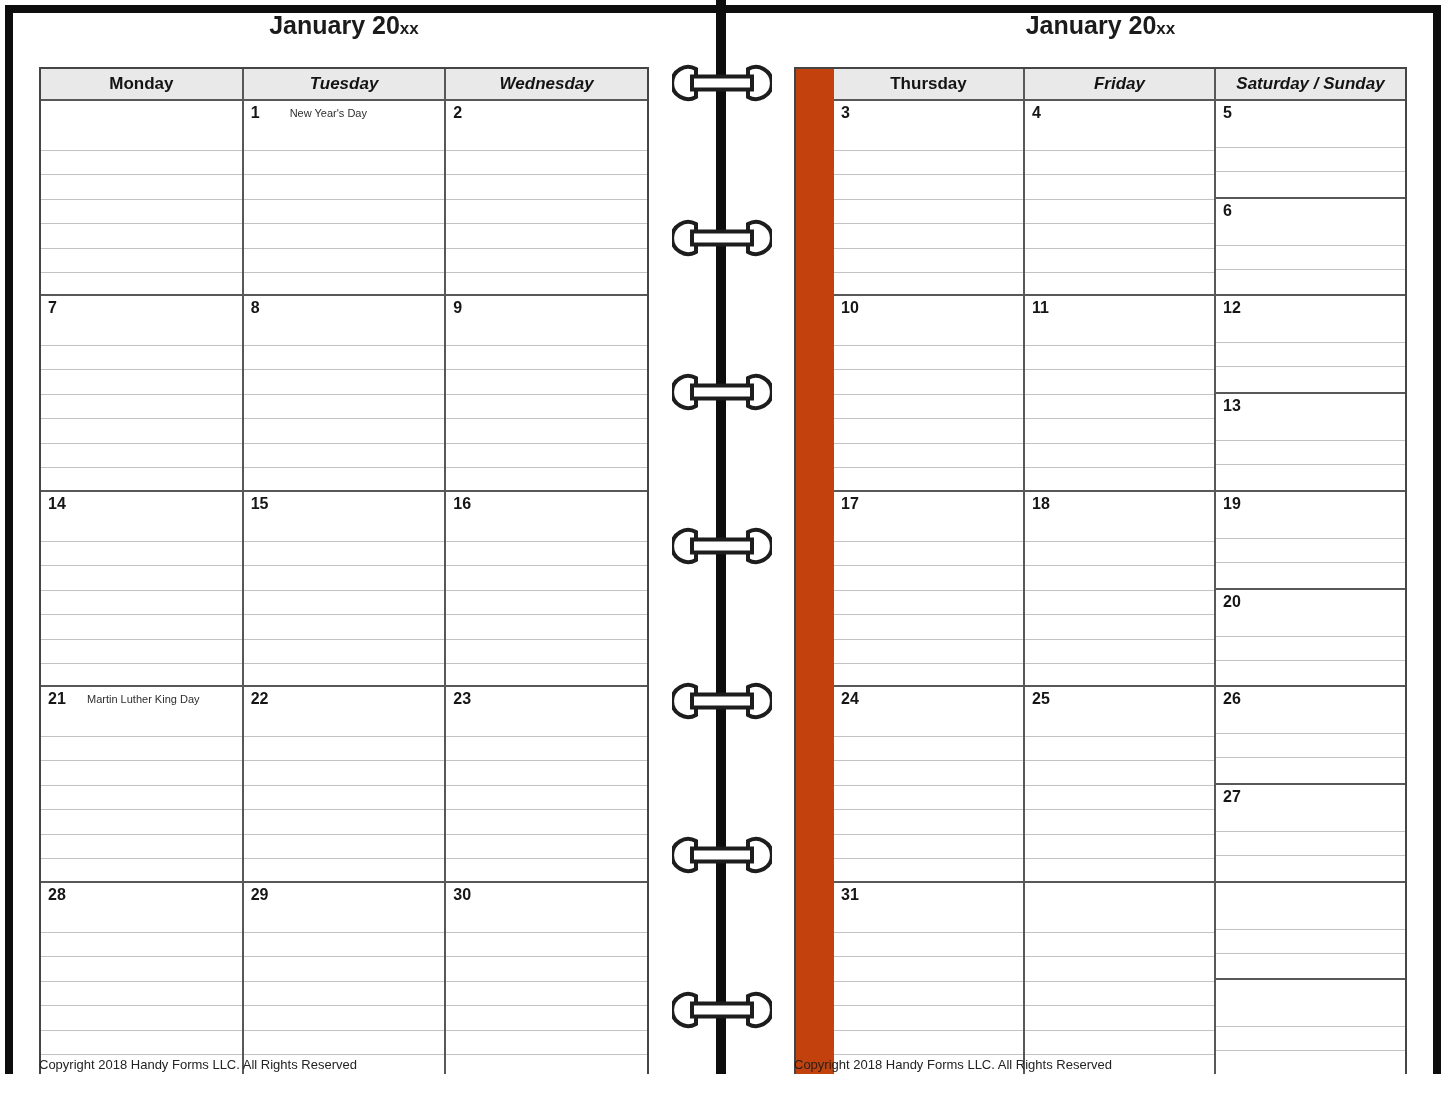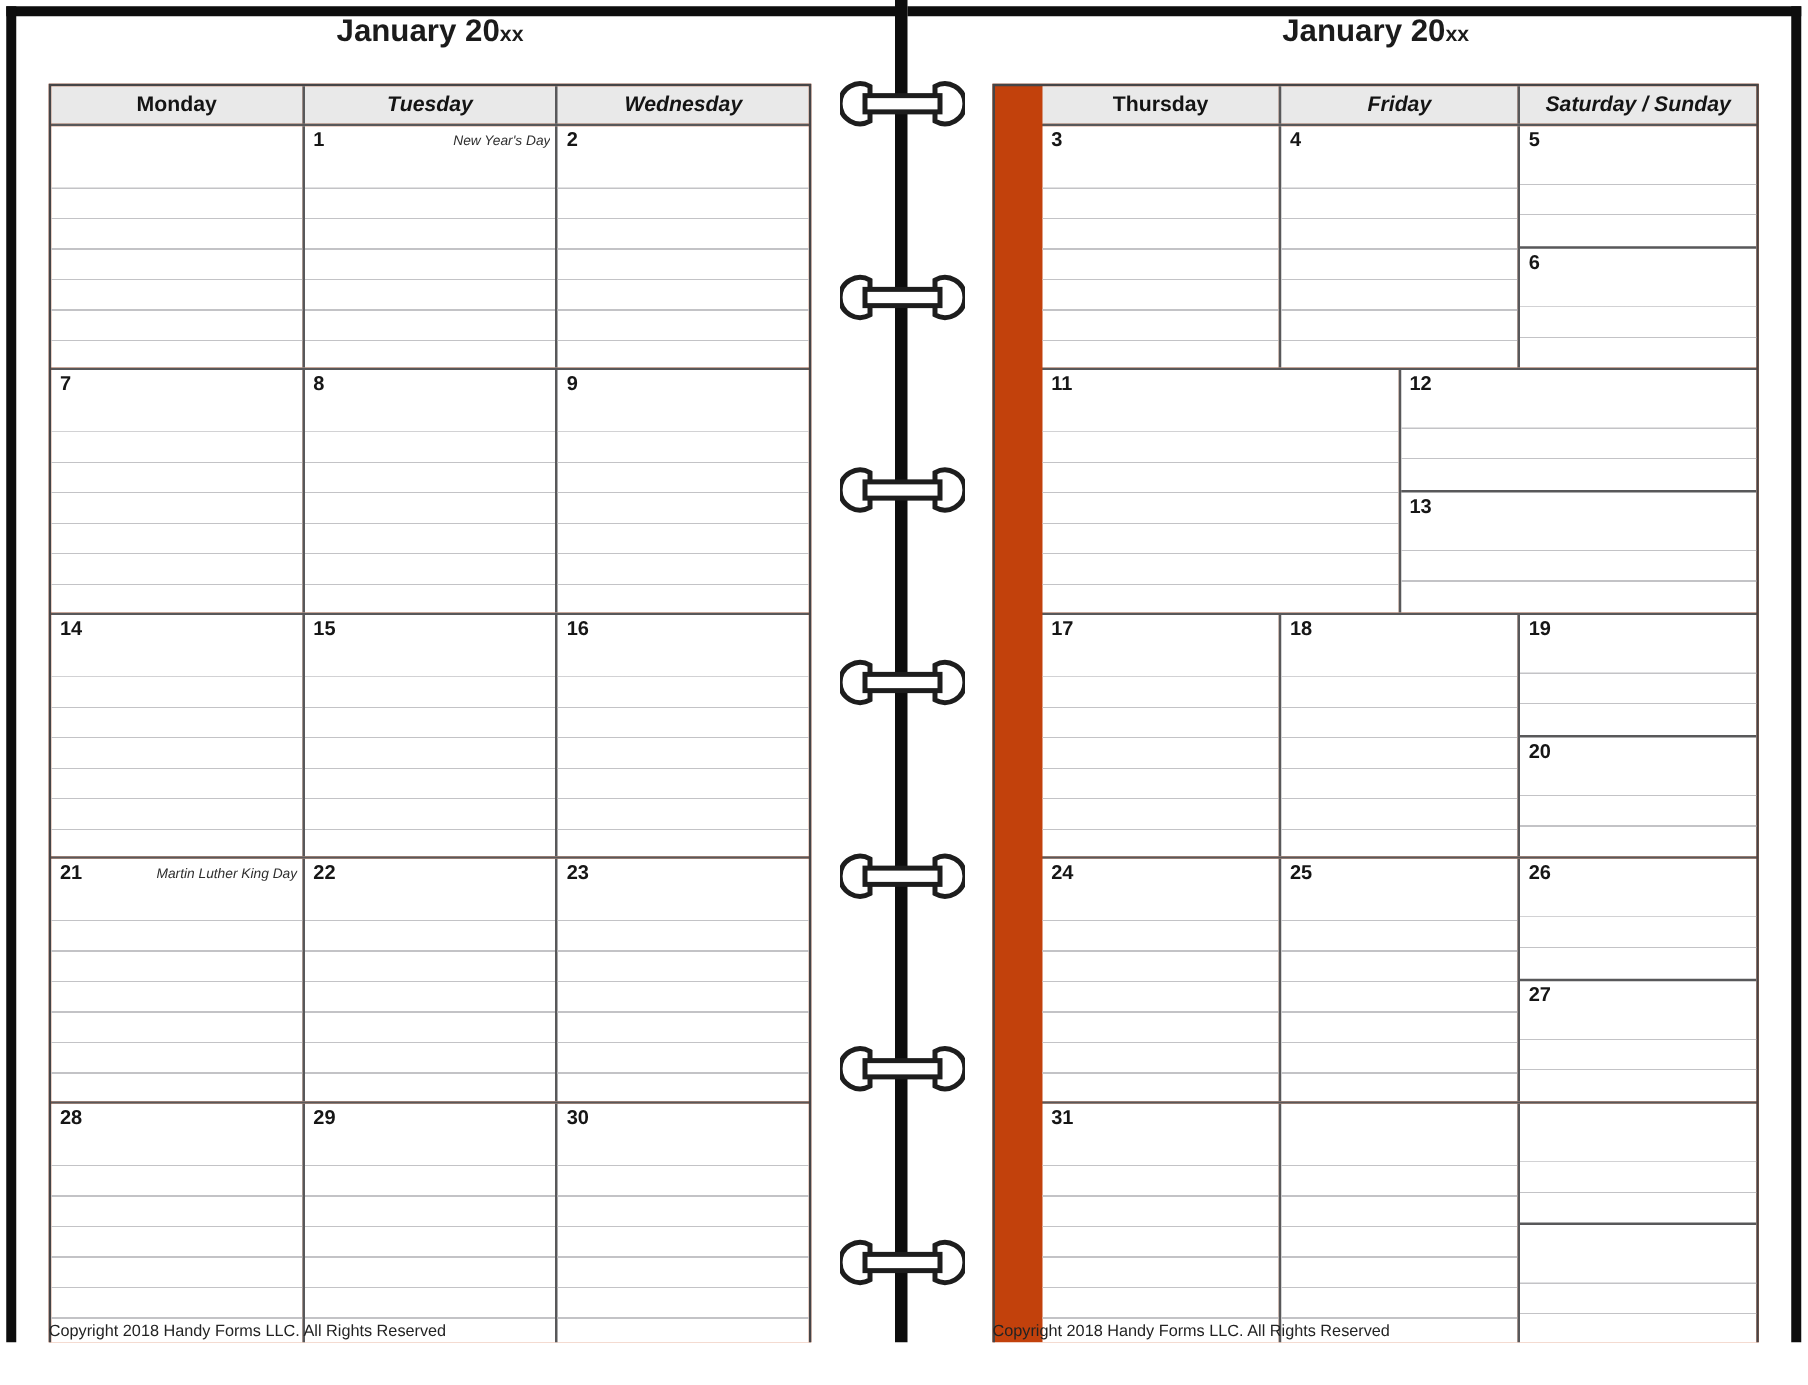--- a/index.html
+++ b/index.html
@@ -36,22 +36,22 @@
   .grid.lg{left:39px;width:610px;height:1011px;}
   .grid.rg{left:794px;width:613px;height:1011px;padding-left:38px;}
   .hrow{height:30px;display:flex;flex:0 0 30px;}
   .hcell{flex:1;display:flex;align-items:center;justify-content:center;background:var(--header-bg);
          font-weight:bold;font-size:17px;color:#141414;}
   .hcell + .hcell{border-left:2px solid var(--dark);font-style:italic;}
   .week{flex:1;display:flex;border-top:2px solid var(--dark);}
   .cell{flex:1;position:relative;background:#fff;}
   .cell + .cell{border-left:2px solid var(--dark);}
   .num{position:absolute;top:3px;left:7px;font-size:16px;font-weight:bold;color:#161616;}
-  .holiday{position:absolute;top:6px;left:46px;right:4px;text-align:right;font-size:11px;
-           font-style:italic;color:#2e2e2e;white-space:nowrap;overflow:hidden;}
+  .holiday{position:absolute;top:6px;left:46px;right:4px;text-align:left;font-size:11px;
+           color:#2e2e2e;white-space:nowrap;overflow:hidden;}
   .ruled{position:absolute;left:0;right:0;top:49px;bottom:2px;
          background:repeating-linear-gradient(to bottom,var(--light) 0,var(--light) 1px,transparent 1px,transparent 24.4px);}
   .split{display:flex;flex-direction:column;}
   .half{position:relative;flex:1;}
   .half.sun{border-top:2px solid var(--dark);}
   .ruledh{position:absolute;left:0;right:0;top:46px;height:27px;
           background:repeating-linear-gradient(to bottom,var(--light) 0,var(--light) 1px,transparent 1px,transparent 24.4px);}
   
   .footer{position:absolute;top:1057px;text-align:left;font-size:13px;color:#232323;z-index:2;}
   .footer.left{left:39px;width:610px;}
@@ -179,20 +179,24 @@
           </div>
         <div class="half sun">
             <span class="num">6</span>
             <i class="ruledh"></i>
           </div>
       </div>
     </div>
 
     <div class="week">
       <div class="cell">
+          <span class="num">10</span>
+          <i class="ruled"></i>
+        </div>
+      <div class="cell">
           <span class="num">11</span>
           <i class="ruled"></i>
         </div>
       <div class="cell split">
         <div class="half sat">
             <span class="num">12</span>
             <i class="ruledh"></i>
           </div>
         <div class="half sun">
             <span class="num">13</span>

